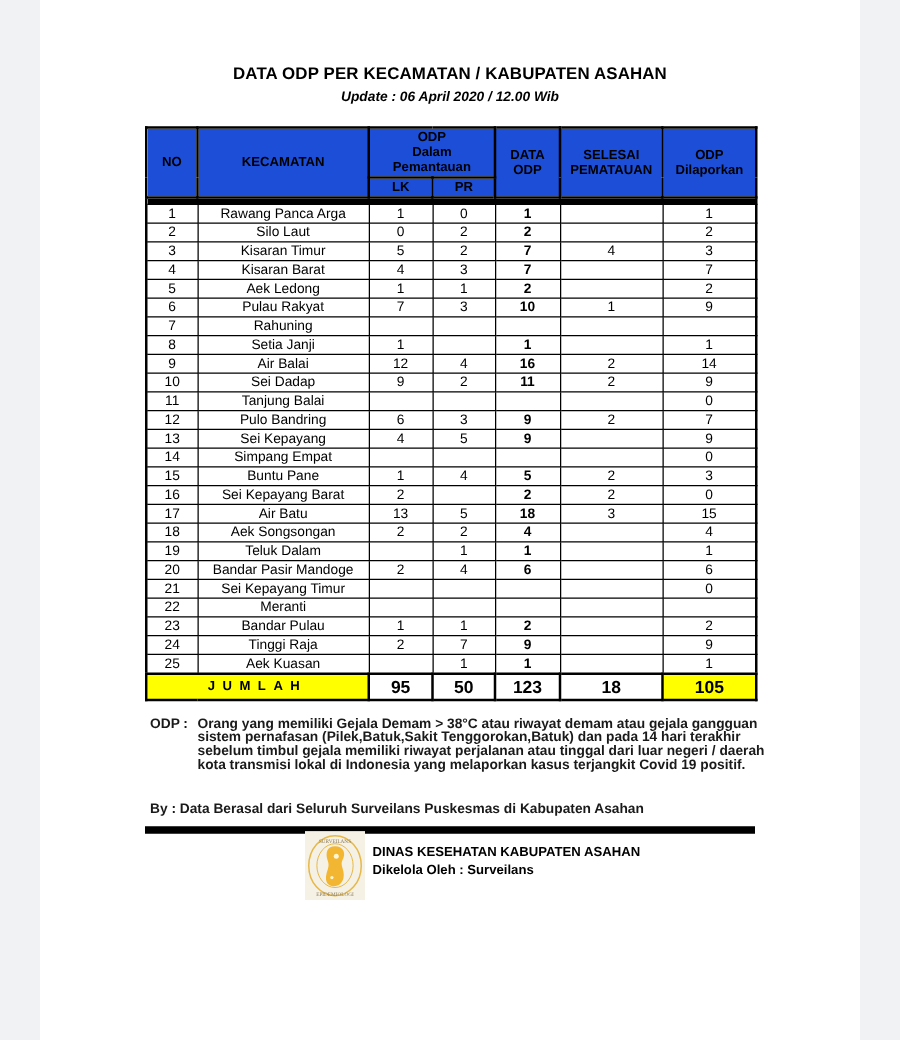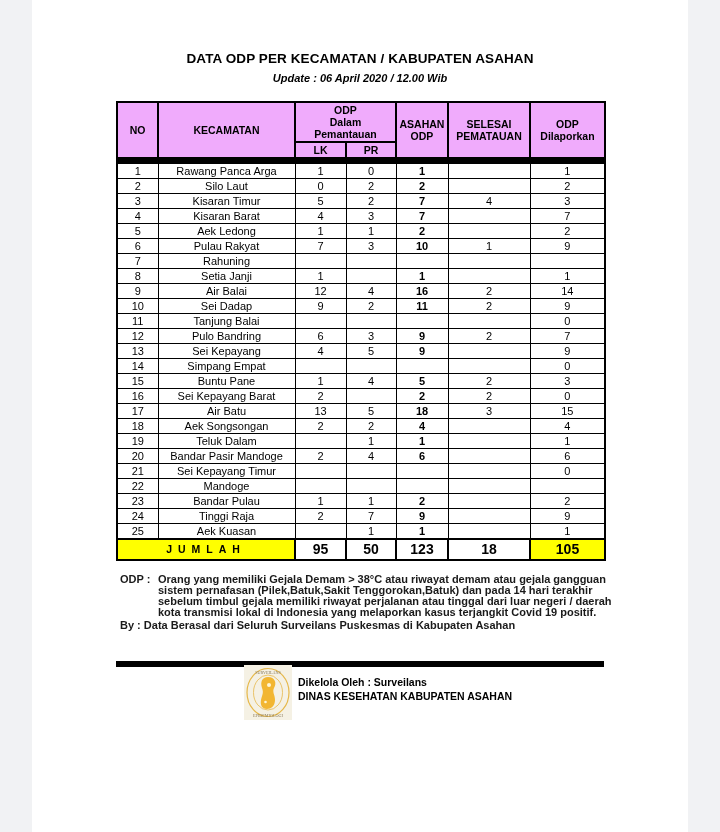--- a/index.html
+++ b/index.html
@@ -45,21 +45,21 @@
     table.data td, table.data th {
       border: 1px solid #000;
       padding: 0;
       height: 14px;
       line-height: 13px;
       text-align: center;
       overflow: hidden;
       white-space: nowrap;
     }
     table.data th {
-      background: #f0abfc;
+      background: #1d4ed8;
       font-weight: bold;
       font-size: 10.5px;
       border: 2px solid #000;
       line-height: 12px;
     }
     table.data th.sub { height: 14px; }
     tr.sep td { height: 4px; background: #000; border: 1px solid #000; padding: 0; }
     td.name { text-align: left; padding-left: 3px; }
     td.total { font-weight: bold; }
     tr.sum td {
@@ -76,21 +76,21 @@
       left: 120px; top: 574px;
       width: 500px;
       font-size: 11px;
       font-weight: bold;
       color: #1a1a1a;
     }
     .def { display: flex; line-height: 11px; }
     .def .k { width: 38px; flex: none; }
     .def .v { width: 455px; }
     .ref { margin-top: 7px; line-height: 11px; }
-    .by { margin-top: 2px; line-height: 11px; }
+    .by { margin-top: 24px; line-height: 11px; }
     .bar {
       position: absolute;
       left: 116px; top: 661px;
       width: 488px; height: 6px;
       background: #000;
     }
     .logo {
       position: absolute;
       left: 244px; top: 665px;
       width: 48px; height: 55px;
@@ -125,21 +125,21 @@
   <thead>
     <tr>
       <th rowspan="2" style="height:40px">NO</th>
       <th rowspan="2">KECAMATAN</th>
       <th colspan="2" style="height:38px;line-height:12px">
         <div>ODP</div>
         <div>Dalam</div>
         <div>Pemantauan</div>
       </th>
       <th rowspan="2">
-        <div>ASAHAN</div>
+        <div>DATA</div>
         <div>ODP</div>
       </th>
       <th rowspan="2">
         <div>SELESAI</div>
         <div>PEMATAUAN</div>
       </th>
       <th rowspan="2">
         <div>ODP</div>
         <div>Dilaporkan</div>
       </th>
@@ -337,21 +337,21 @@
         <td>21</td>
         <td class="name">Sei Kepayang Timur</td>
         <td></td>
         <td></td>
         <td class="total"></td>
         <td></td>
         <td>0</td>
       </tr>
       <tr>
         <td>22</td>
-        <td class="name">Mandoge</td>
+        <td class="name">Meranti</td>
         <td></td>
         <td></td>
         <td class="total"></td>
         <td></td>
         <td></td>
       </tr>
       <tr>
         <td>23</td>
         <td class="name">Bandar Pulau</td>
         <td>1</td>
@@ -408,15 +408,15 @@
     <ellipse cx="24" cy="27.5" rx="14.5" ry="17.5" fill="none" stroke="#e6b84a" stroke-width="0.8"></ellipse>
     <path d="M24 12 C31 12 33 18 30 23 C28 27 31 30 31 35 C31 41 27 44 23 44 C18 44 16 40 17 35 C18 30 20 28 18 23 C16 17 18 12 24 12 Z" fill="#f2b632"></path>
     <circle cx="25" cy="20" r="2" fill="#fff6d6"></circle>
     <circle cx="21.5" cy="37" r="1.3" fill="#fff6d6"></circle>
     <text x="24" y="9" font-size="4.2" text-anchor="middle" fill="#8a7a5a" font-family="Liberation Serif, serif">SURVEILANS</text>
     <text x="24" y="52" font-size="4.2" text-anchor="middle" fill="#8a7a5a" font-family="Liberation Serif, serif">EPIDEMIOLOGI</text>
   </svg>
 </div>
 
 <div class="footer">
+  <div>DINAS KESEHATAN KABUPATEN ASAHAN</div>
   <div>Dikelola Oleh : Surveilans</div>
-  <div>DINAS KESEHATAN KABUPATEN ASAHAN</div>
 </div>
 
 </body></html>

